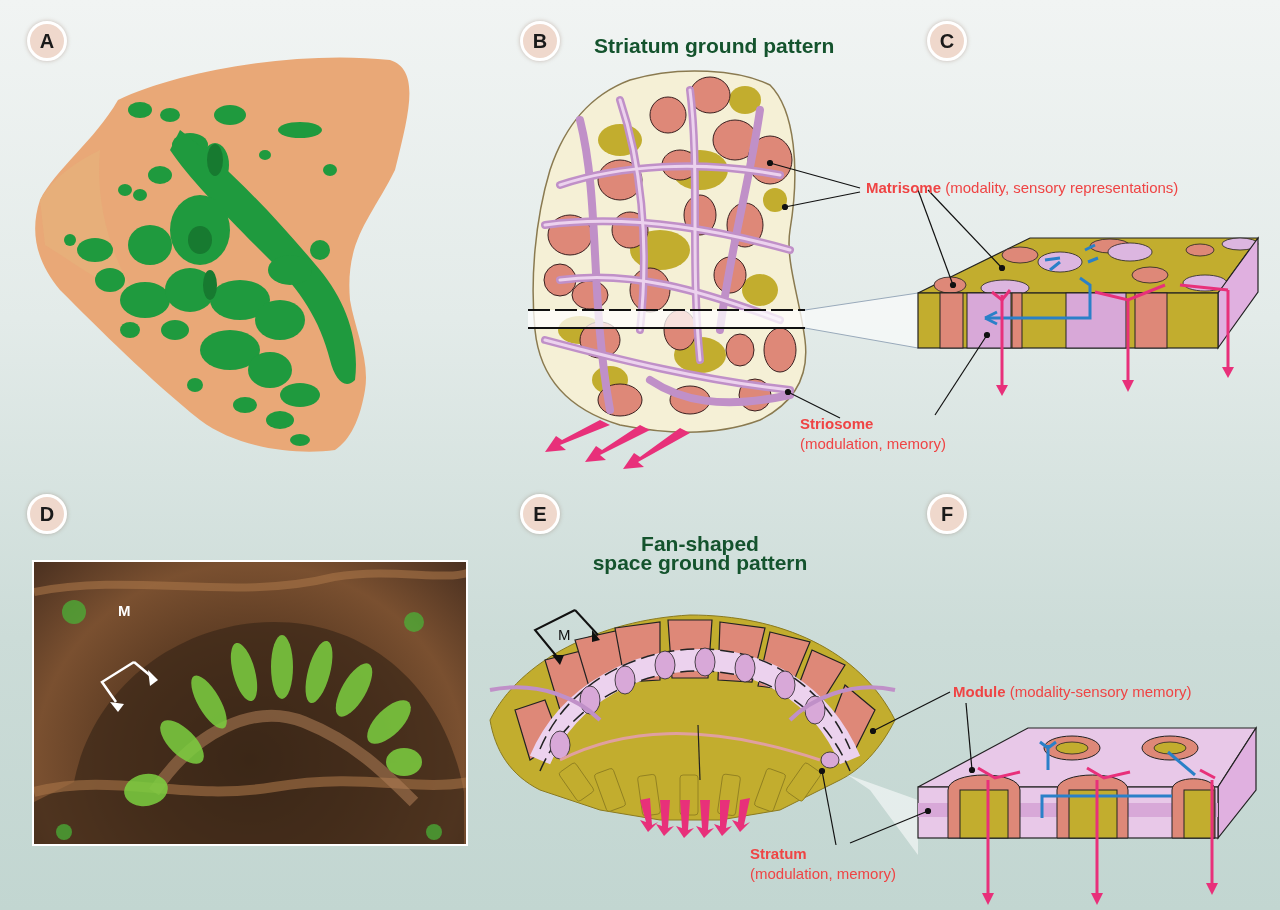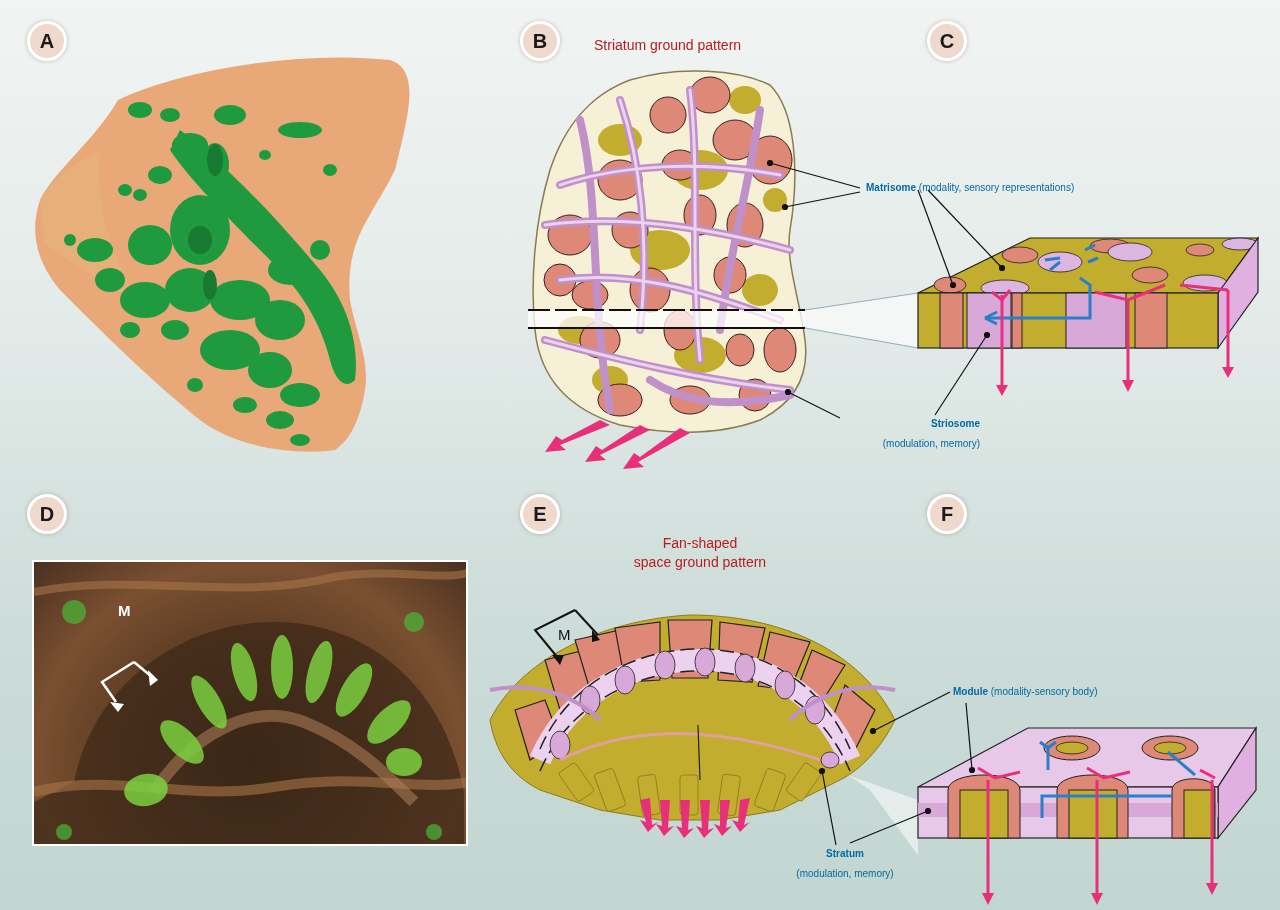--- a/index.html
+++ b/index.html
@@ -1,22 +1,22 @@
 <!DOCTYPE html>
 <html><head>
 <meta charset="utf-8">
 <style>
   html,body{margin:0;padding:0;}
   body{width:1280px;height:910px;overflow:hidden;font-family:"Liberation Sans",sans-serif;
     background:linear-gradient(180deg,#f1f4f3 0%,#e3ebe9 35%,#ccdcd8 70%,#c2d6d1 100%);position:relative;}
   .panel-label{position:absolute;width:40px;height:40px;border-radius:50%;background:#efd8cc;
     border:3px solid #fff;box-shadow:0 0 4px rgba(120,80,60,.35);display:flex;align-items:center;justify-content:center;
     font-weight:bold;font-size:20px;color:#1a1a1a;box-sizing:border-box;}
-  .title{position:absolute;font-weight:normal;font-size:14px;color:#b91c1c;text-align:center;line-height:19px;}
-  .callout{position:absolute;font-size:10px;color:#0369a1;line-height:20px;white-space:nowrap;}
+  .title{position:absolute;font-weight:bold;font-size:21px;color:#14532d;text-align:center;line-height:19px;}
+  .callout{position:absolute;font-size:15px;color:#ef4444;line-height:20px;white-space:nowrap;}
   .callout b{font-weight:bold;}
   svg{position:absolute;left:0;top:0;}
   .photo{position:absolute;left:32px;top:560px;width:436px;height:286px;border:2px solid #fff;box-sizing:border-box;overflow:hidden;
     background:radial-gradient(ellipse at 50% 70%,#3a2616 0%,#5a3a22 40%,#7a5030 70%,#4a3020 100%);}
 </style>
 </head>
 <body>
 
 <div class="panel-label" style="left:27px;top:21px;">A</div>
 <div class="panel-label" style="left:520px;top:21px;">B</div>
@@ -355,24 +355,24 @@
       <circle cx="928" cy="811" r="2.5"></circle>
   </g>
 </svg>
 
 <div style="position:absolute;left:558px;top:626px;font-size:15px;color:#111;">M</div>
 
 <div class="callout" style="left:866px;top:178px;">
   <b>Matrisome</b>
   <span>(modality, sensory representations)</span>
 </div>
-<div class="callout" style="left:800px;top:414px;text-align:right;width:180px;">
+<div class="callout" style="left:800px;top:414px;text-align:left;width:180px;">
   <div><b>Striosome</b></div>
   <div>(modulation, memory)</div>
 </div>
 <div class="callout" style="left:953px;top:682px;">
   <b>Module</b>
-  <span>(modality-sensory body)</span>
-</div>
-<div class="callout" style="left:750px;top:844px;text-align:center;width:190px;">
+  <span>(modality-sensory memory)</span>
+</div>
+<div class="callout" style="left:750px;top:844px;width:190px;">
   <div><b>Stratum</b></div>
   <div>(modulation, memory)</div>
 </div>
 
 </body></html>

